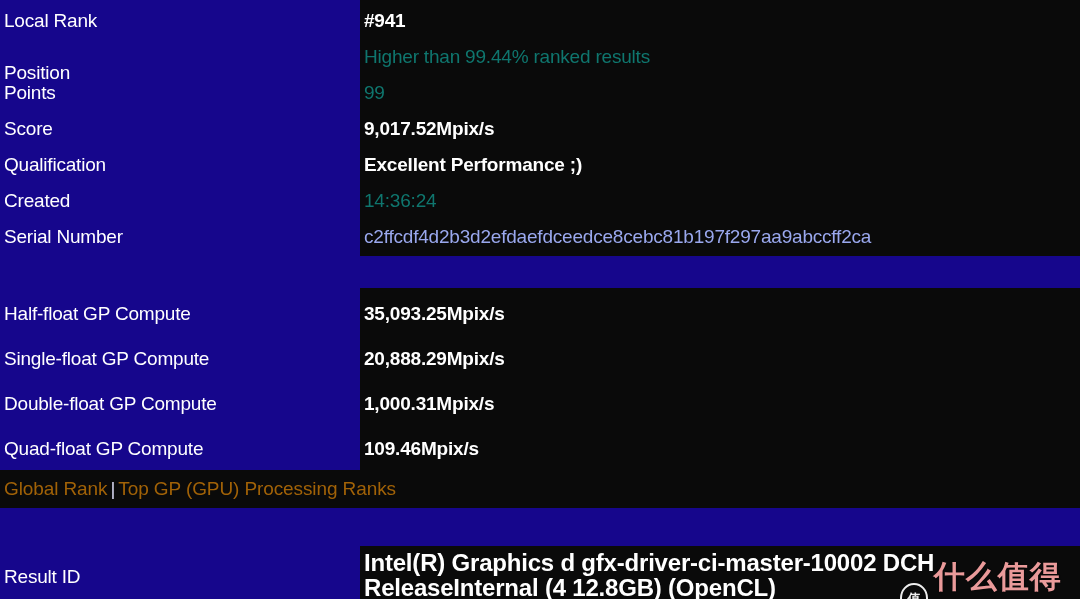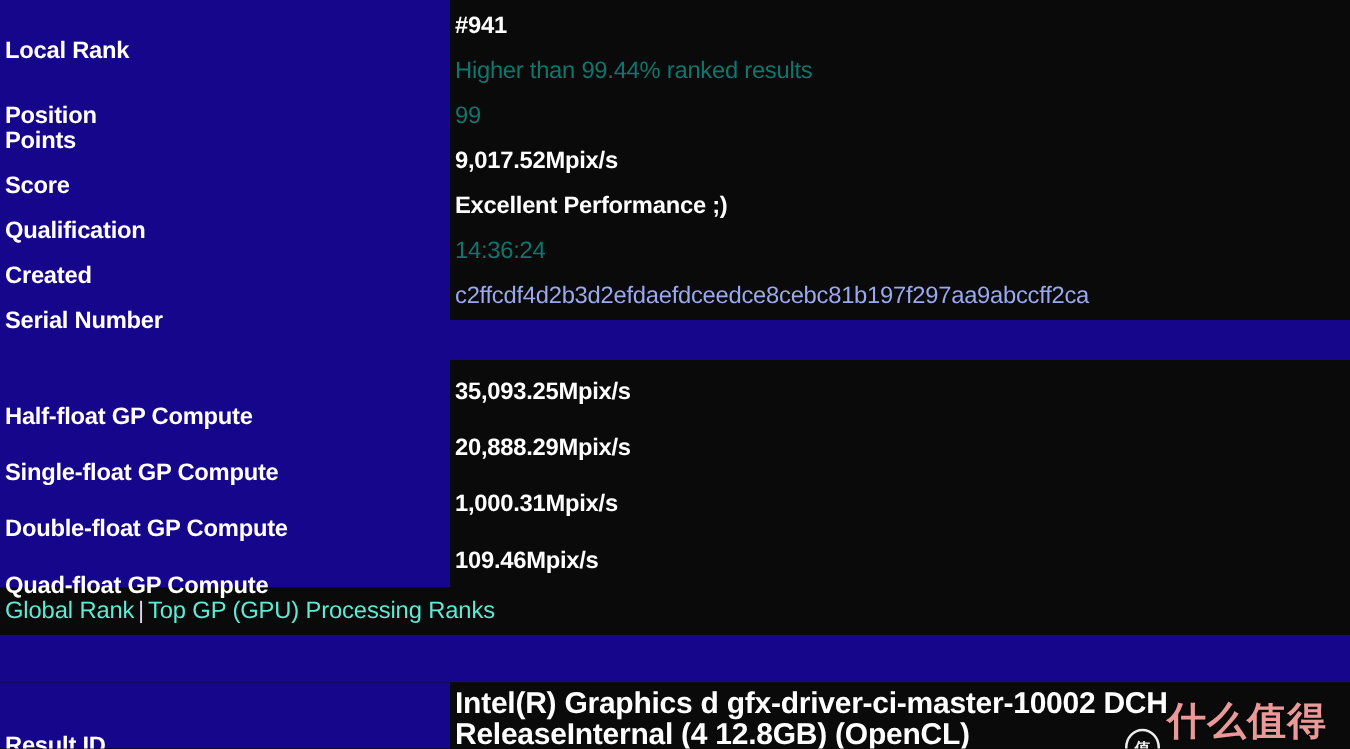--- a/index.html
+++ b/index.html
@@ -30,25 +30,24 @@
   .blue-band    { left:0; top:508px; width:1080px; height:38px; background:#16068C; }
   .blue-left-c  { left:0; top:546px; width:360px; height:53px; background:#16068C; }
   .black-right-c{ left:360px; top:546px; width:720px; height:53px; background:#0a0a0a; }
   .topline      { left:0; top:0; width:1080px; height:2px; background:#16068C; }
 
   
   .lbl {
     position: absolute;
     left: 4px;
     color: #ffffff;
-    font-weight: bold;
+    font-weight: normal;
     font-size: 19px;
     white-space: nowrap;
     letter-spacing: -0.2px;
-    margin-top: 20px;
   }
   .val {
     position: absolute;
     left: 364px;
     color: #0f766e;
     font-size: 19px;
     white-space: nowrap;
     letter-spacing: -0.2px;
   }
   .val.b { font-weight: bold; color:#ffffff; }
@@ -56,21 +55,21 @@
 
   .links {
     position: absolute;
     left: 4px;
     top: 478px;
     font-size: 19px;
     color: #9aa8ee;
     white-space: nowrap;
     letter-spacing: -0.1px;
   }
-  .links a { color:#5eead4; text-decoration:none; }
+  .links a { color:#a16207; text-decoration:none; }
   .links .sep { color:#d6d6f0; padding: 0 3px; }
 
   .result-val {
     position: absolute;
     left: 364px;
     top: 550px;
     width: 712px;
     color: #ffffff;
     font-weight: bold;
     font-size: 24px;

